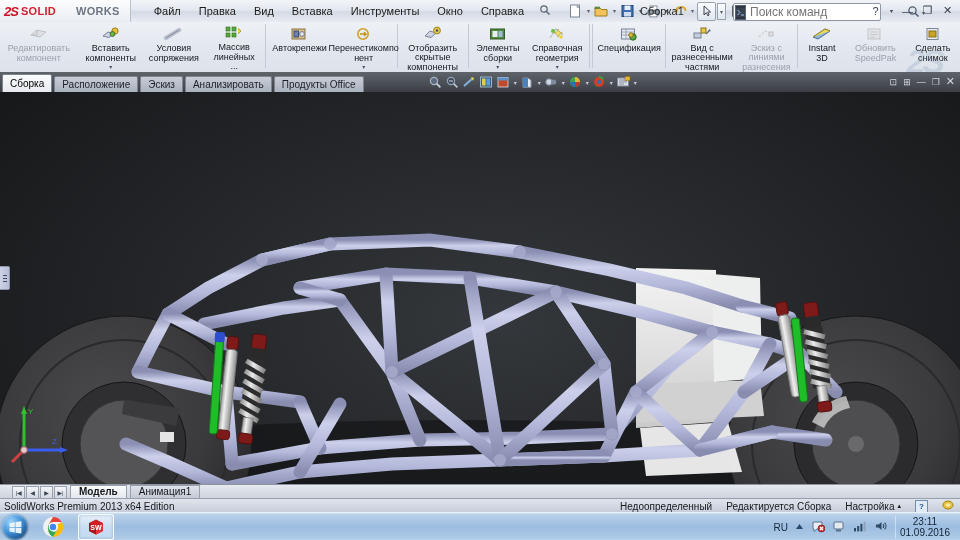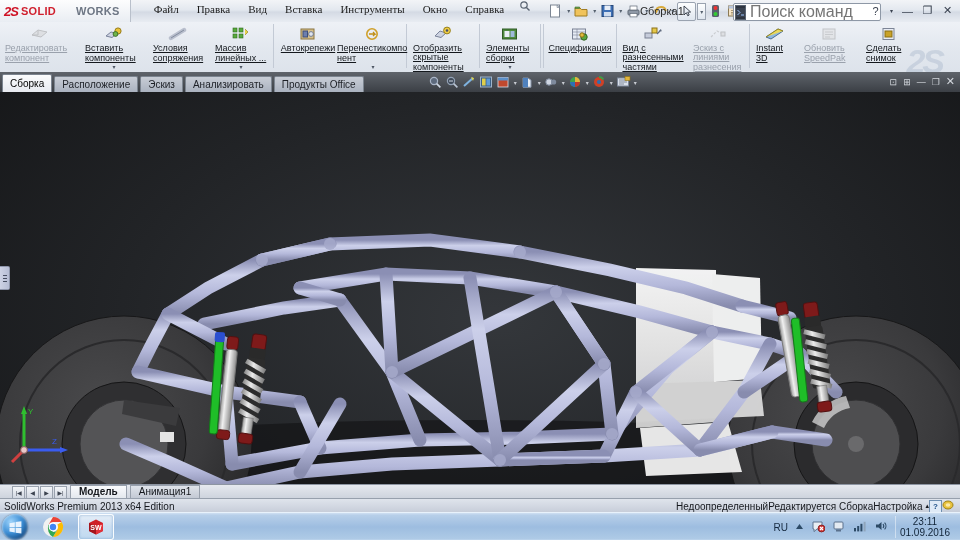--- a/index.html
+++ b/index.html
@@ -23,21 +23,21 @@
     display:flex;align-items:center;height:22px;padding:0 10px 0 4px;
     background:linear-gradient(to bottom,#fdfdfe,#e9edf3);
     border-right:1px solid #b9c0cb;
   }
   .sw-logo .mark{
     font-size:13px;font-weight:bold;color:#cf1225;
     font-style:italic;letter-spacing:-1px;margin-right:3px;
   }
   .sw-logo .brand{font-size:11px;font-weight:bold;color:#d01f2d;letter-spacing:.3px;}
   .sw-logo .brand .works{color:#6d7684;padding-left:20px;}
-  .menubar{display:flex;align-items:flex-start;height:22px;margin-left:14px;font-family:Liberation Serif, serif;}
+  .menubar{display:flex;align-items:center;height:22px;margin-left:14px;}
   .menubar span{padding:3px 9px;color:#1b1b1b;font-size:11px;}
   .qat{display:flex;align-items:center;height:22px;margin-left:10px;gap:1px;}
   .qicon{
     width:17px;height:17px;display:inline-flex;align-items:center;justify-content:center;
     border-radius:2px;
   }
   .qcaret{font-size:6px;color:#55606e;padding:0 2px;line-height:17px;}
   .doctitle{
     position:absolute;left:640px;top:0;height:22px;line-height:22px;
     font-size:11px;color:#2a2a2a;
@@ -47,21 +47,21 @@
     background:#fff;border:1px solid #8e98a6;border-radius:2px;
     display:flex;align-items:center;
   }
   .searchbox .sicon{
     width:13px;height:13px;margin-left:1px;background:#2f3540;
     border:1px solid #5a6472;display:flex;align-items:center;justify-content:center;
     color:#b8d4ff;font-size:7px;
   }
   .searchbox input{
     border:0;outline:0;background:transparent;flex:1;
-    font-family:"Liberation Sans",sans-serif;font-size:16px;color:#555;padding-left:4px;
+    font-family:"Liberation Sans",sans-serif;font-size:12px;color:#555;padding-left:4px;
   }
   .searchbox .mag{color:#4c5a6b;font-size:11px;padding-right:2px;}
   .tbtns{position:absolute;right:4px;top:2px;display:flex;align-items:center;gap:3px;}
   .tbtn{
     width:17px;height:17px;display:flex;align-items:center;justify-content:center;
     font-size:11px;color:#3a4250;
   }
 
   
   .ribbon{
@@ -70,22 +70,22 @@
     border-bottom:1px solid #a9b2bf;
     display:flex;align-items:flex-start;overflow:hidden;
   }
   .rb{
     position:relative;height:50px;display:flex;flex-direction:column;
     align-items:center;justify-content:flex-start;
     padding:3px 5px 0;box-sizing:border-box;
   }
   .rb .ico{height:18px;display:flex;align-items:center;justify-content:center;margin-bottom:1px;}
   .rb .lbl{
-    font-size:9px;line-height:9.5px;text-align:left;color:#14181d;
-    max-width:72px;word-wrap:break-word;text-decoration:underline;
+    font-size:9px;line-height:9.5px;text-align:center;color:#14181d;
+    max-width:72px;word-wrap:break-word;
   }
   .rb.dis .lbl{color:#9aa1ac;}
   .rb.dis .ico{opacity:.42;filter:grayscale(1);}
   .rb .drop{font-size:6px;color:#4d5663;line-height:6px;margin-top:1px;}
   .rsep{width:1px;height:44px;background:#c3cad5;margin:2px 1px 0;}
   .watermark{
     position:absolute;right:18px;top:20px;font-size:34px;font-style:italic;
     font-weight:bold;color:rgba(120,140,175,.22);letter-spacing:-3px;
     pointer-events:none;user-select:none;
   }
@@ -150,21 +150,21 @@
   .mtab.active{background:linear-gradient(to bottom,#fafbfd,#e4e8ee);font-weight:bold;}
 
   
   .statusbar{
     position:absolute;left:0;top:498px;width:960px;height:14px;
     background:linear-gradient(to bottom,#dfe4ec,#c6ccd8);
     border-top:1px solid #97a0ad;
     display:flex;align-items:center;font-size:10px;color:#15181d;
   }
   .statusbar .s-left{padding-left:4px;}
-  .statusbar .s-right{margin-left:auto;display:flex;align-items:center;padding-right:6px;}
+  .statusbar .s-right{margin-left:auto;display:flex;align-items:center;gap:14px;padding-right:6px;}
   .s-cell{display:flex;align-items:center;gap:3px;}
   .helpbox{
     width:11px;height:11px;border:1px solid #6f8fb0;background:#dfeaf6;
     color:#1d4f86;font-size:8px;font-weight:bold;
     display:flex;align-items:center;justify-content:center;
   }
 
   
   .taskbar{
     position:absolute;left:0;top:512px;width:960px;height:28px;
@@ -412,20 +412,32 @@
         <svg width="20" height="17">
             <rect x="2.5" y="3" width="14" height="10" fill="#4f8a3e" stroke="#2f5b24"></rect>
             <rect x="4.5" y="5" width="5" height="6" fill="#e9eef6"></rect>
             <rect x="10.5" y="5" width="4" height="6" fill="#9fb9da"></rect>
           </svg>
       </span>
       <span class="lbl">Элементы сборки</span>
       <span class="drop">▾</span>
     </div>
 
+    <div class="rb" style="width:64px">
+      <span class="ico">
+        <svg width="20" height="17">
+            <path d="M3 12 L9 3 L16 9" fill="none" stroke="#b9c1d2" stroke-width="1.2"></path>
+            <circle cx="6" cy="5" r="2" fill="#6fbf3f"></circle>
+            <circle cx="14" cy="11" r="1.8" fill="#e8cf43"></circle>
+            <path d="M11 3 l1.5 3 l3 1 l-3 1.2 l-1.5 3 l-1.3 -3 l-3 -1.2 l3 -1 Z" fill="#f2e06a" stroke="#9c8a1d" stroke-width=".5"></path>
+          </svg>
+      </span>
+      <span class="lbl">Справочная геометрия</span>
+      <span class="drop">▾</span>
+    </div>
 
     <div class="rsep"></div>
 
 
     <div class="rsep"></div>
 
     <div class="rb" style="width:70px">
       <span class="ico">
         <svg width="20" height="17">
             <rect x="2.5" y="3" width="13" height="10" fill="#dfe5f0" stroke="#78melt"></rect>

